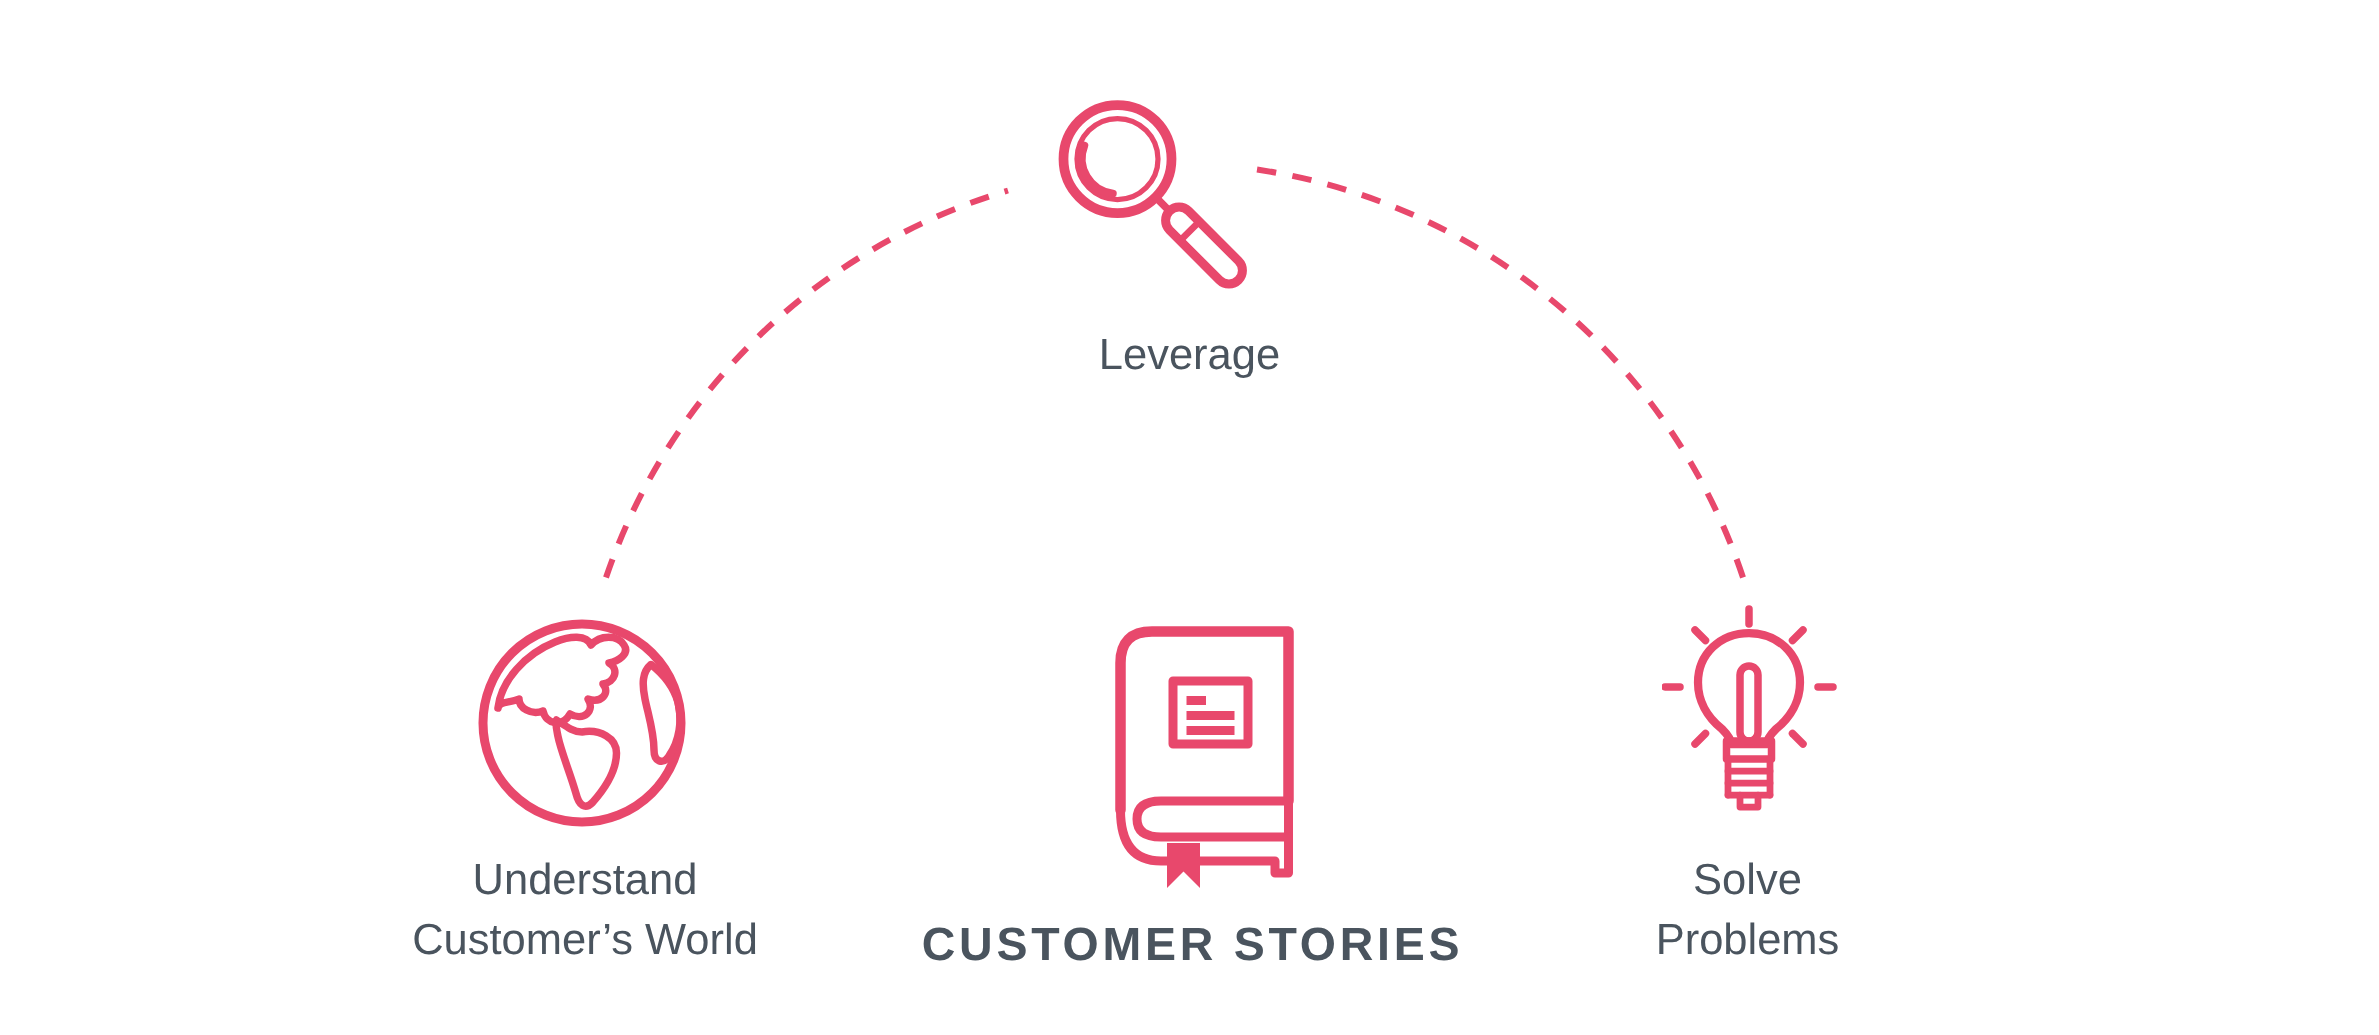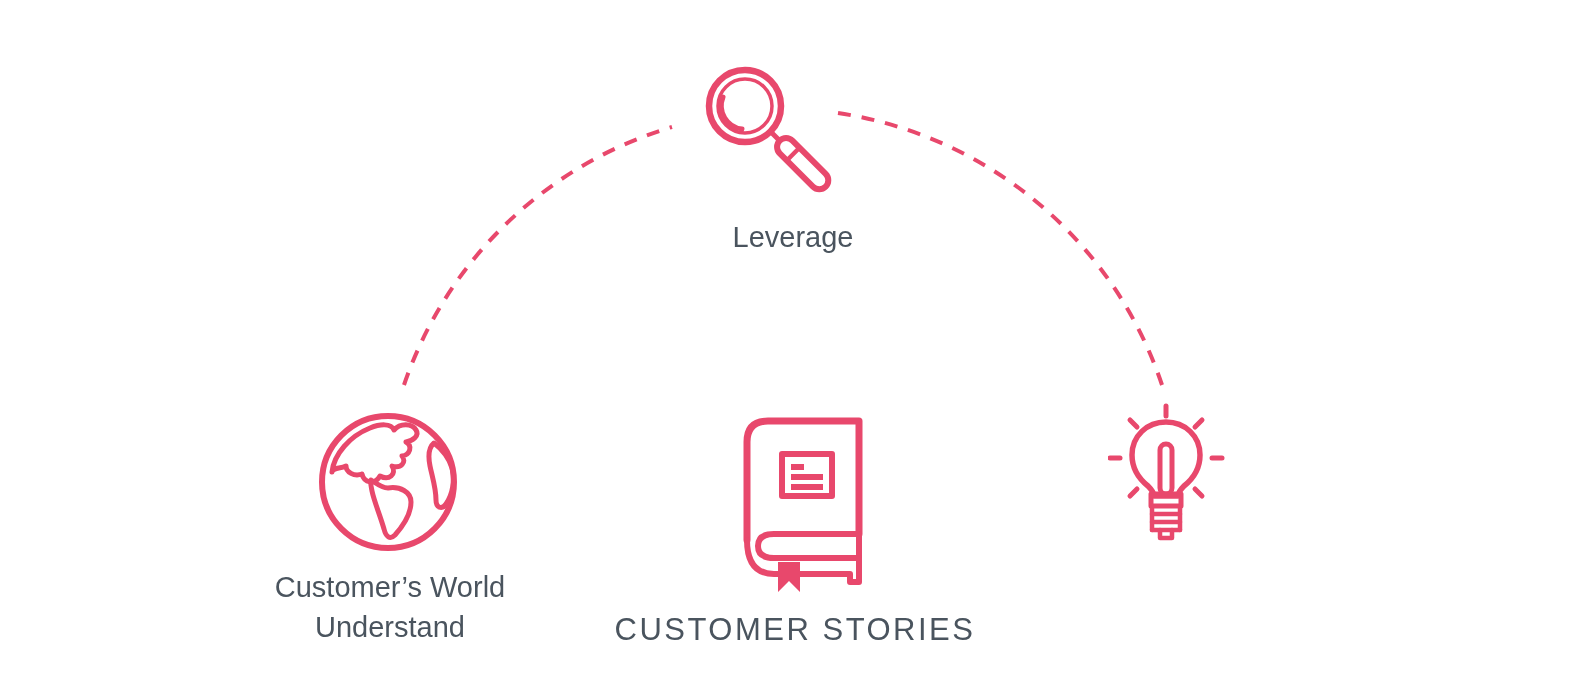--- a/index.html
+++ b/index.html
@@ -20,21 +20,21 @@
     line-height:40px;
     font-weight:400;
   }
   .node-label span{display:block;}
   .center-label{
     position:absolute;
     text-align:center;
     color:#4A545E;
     font-size:31px;
     line-height:36px;
-    font-weight:400;
+    font-weight:700;
     letter-spacing:2.5px;
   }
   .stroke{fill:none;stroke:#E8486C;stroke-linecap:round;stroke-linejoin:round;}
 </style>
 </head>
 <body>
 
 <div class="canvas">
 
   <svg class="arcs" width="1586" height="690" viewBox="0 0 1586 690">
@@ -94,20 +94,24 @@
       <line x1="44" y1="128" x2="72" y2="128"></line>
       <path d="M 52 128 V 136 H 64 V 128"></path>
     </g>
   </svg>
 
   <div class="node-label" style="left:643px;top:217px;width:300px;">
     <span>Leverage</span>
   </div>
 
   <div class="node-label" style="left:215px;top:567px;width:350px;">
+    <span>Understand</span>
     <span>Customer’s World</span>
-    <span>Understand</span>
   </div>
 
+  <div class="node-label" style="left:1040px;top:567px;width:250px;">
+    <span>Solve</span>
+    <span>Problems</span>
+  </div>
 
   <div class="center-label" style="left:570px;top:612px;width:450px;">CUSTOMER STORIES</div>
 
 </div>
 
 </body></html>

